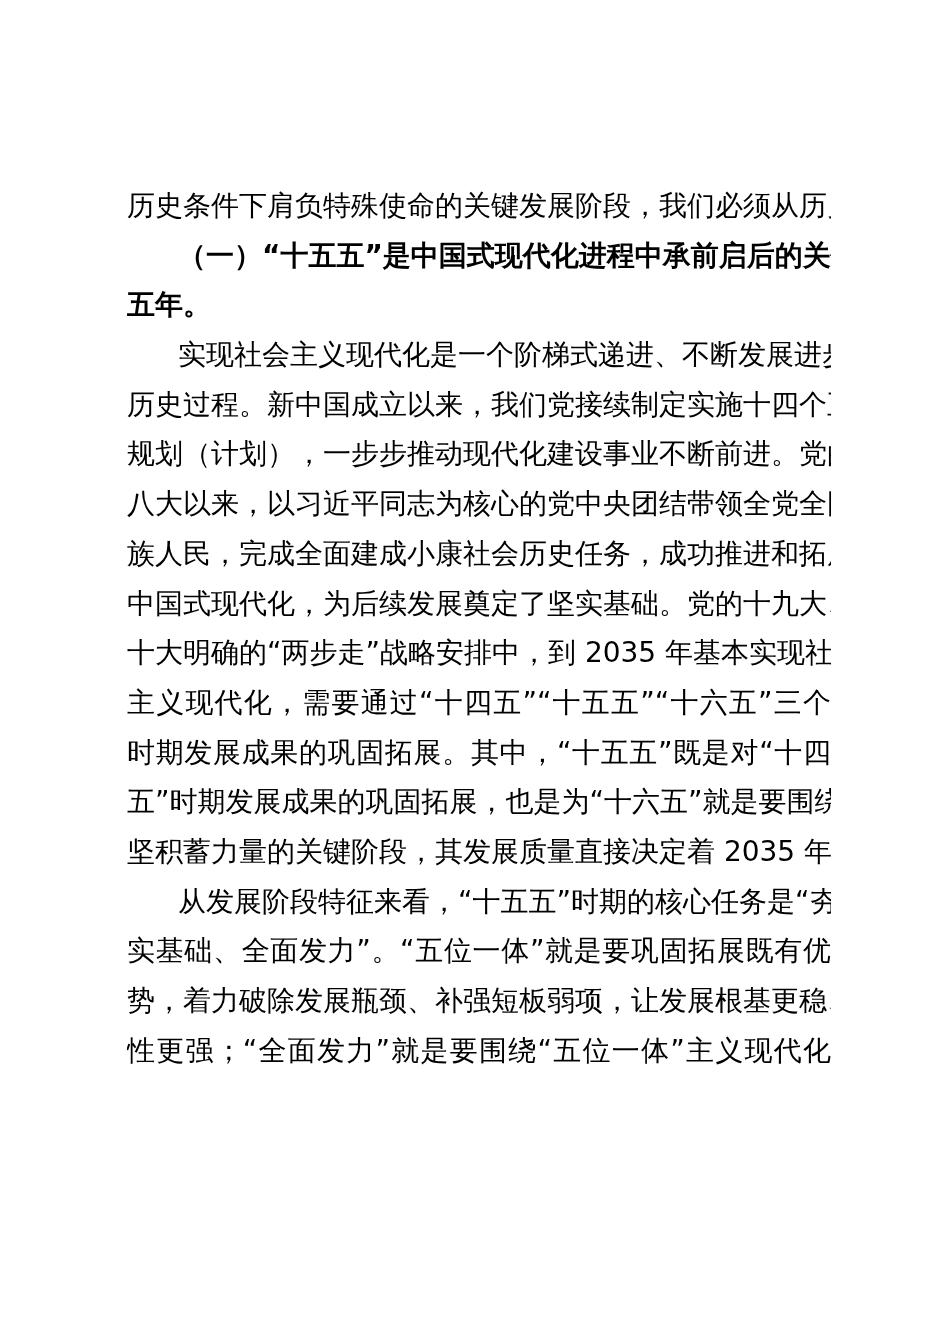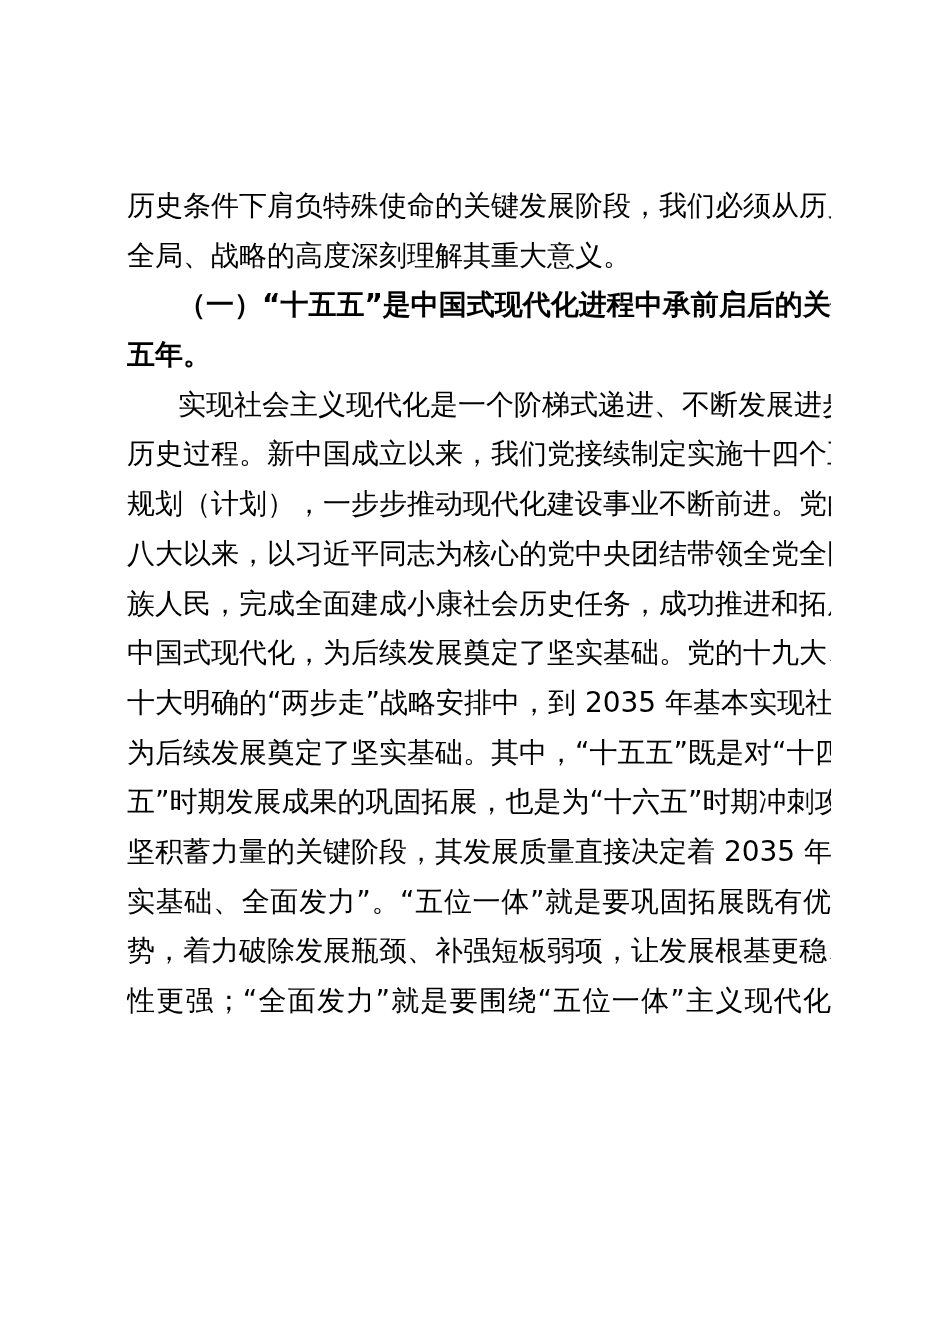--- a/index.html
+++ b/index.html
@@ -27,41 +27,42 @@
   .line.bold { font-weight: bold; }
 </style>
 </head>
 <body>
 
 <div class="page">
   <div class="text-block">
 
     <div>
       <span class="line">历史条件下肩负特殊使命的关键发展阶段，我们必须从历史、</span>
-      <span class="line last">全局、战略的高度深刻理解其重大意义。</span>
     </div>
 
     <div>
       <span class="line bold indent">（一）“十五五”是中国式现代化进程中承前启后的关键</span>
       <span class="line bold last">五年。</span>
     </div>
 
     <div>
       <span class="line indent">实现社会主义现代化是一个阶梯式递进、不断发展进步的</span>
       <span class="line">历史过程。新中国成立以来，我们党接续制定实施十四个五年</span>
       <span class="line">规划（计划），一步步推动现代化建设事业不断前进。党的十</span>
       <span class="line">八大以来，以习近平同志为核心的党中央团结带领全党全国各</span>
       <span class="line">族人民，完成全面建成小康社会历史任务，成功推进和拓展了</span>
       <span class="line">中国式现代化，为后续发展奠定了坚实基础。党的十九大、二</span>
       <span class="line">十大明确的“两步走”战略安排中，到 2035 年基本实现社会</span>
-      <span class="line">为后续发展奠定了坚实基础。其中，“十五五”既是对“十四</span>
-      <span class="line">五”时期发展成果的巩固拓展，也是为“十六五”时期冲刺攻</span>
+      <span class="line">主义现代化，需要通过“十四五”“十五五”“十六五”三个</span>
+      <span class="line">时期发展成果的巩固拓展。其中，“十五五”既是对“十四</span>
+      <span class="line">五”时期发展成果的巩固拓展，也是为“十六五”就是要围绕</span>
       <span class="line">坚积蓄力量的关键阶段，其发展质量直接决定着 2035 年目标</span>
     </div>
 
     <div>
+      <span class="line indent">从发展阶段特征来看，“十五五”时期的核心任务是“夯</span>
       <span class="line">实基础、全面发力”。“五位一体”就是要巩固拓展既有优</span>
       <span class="line">势，着力破除发展瓶颈、补强短板弱项，让发展根基更稳、韧</span>
       <span class="line">性更强；“全面发力”就是要围绕“五位一体”主义现代化</span>
     </div>
 
   </div>
 </div>
 
 </body></html>

